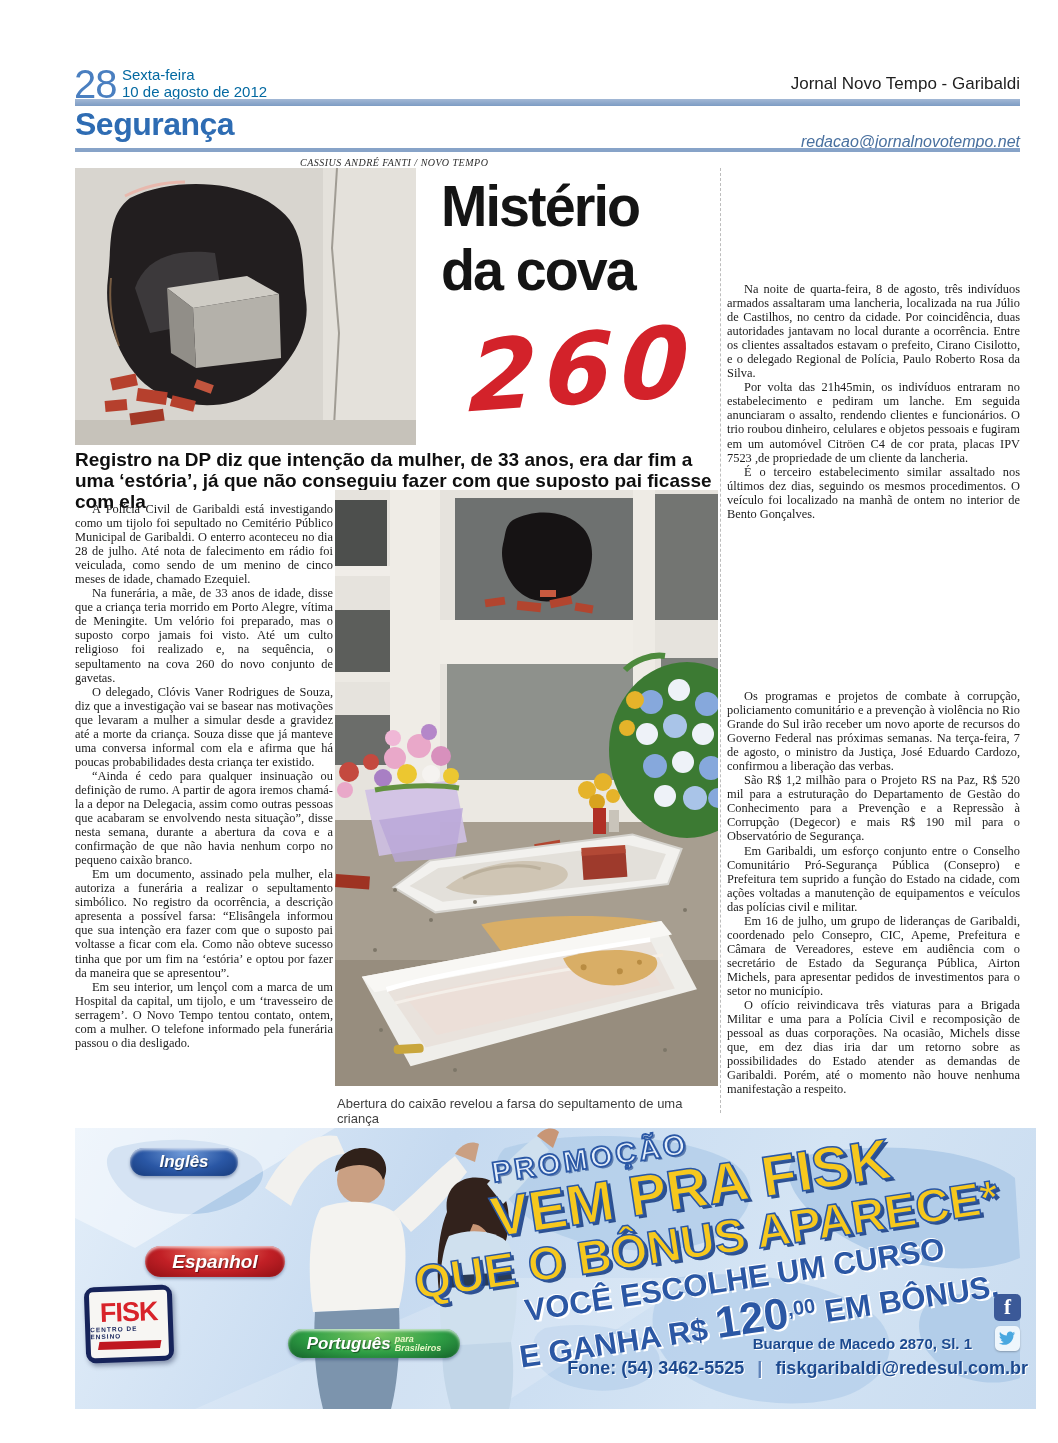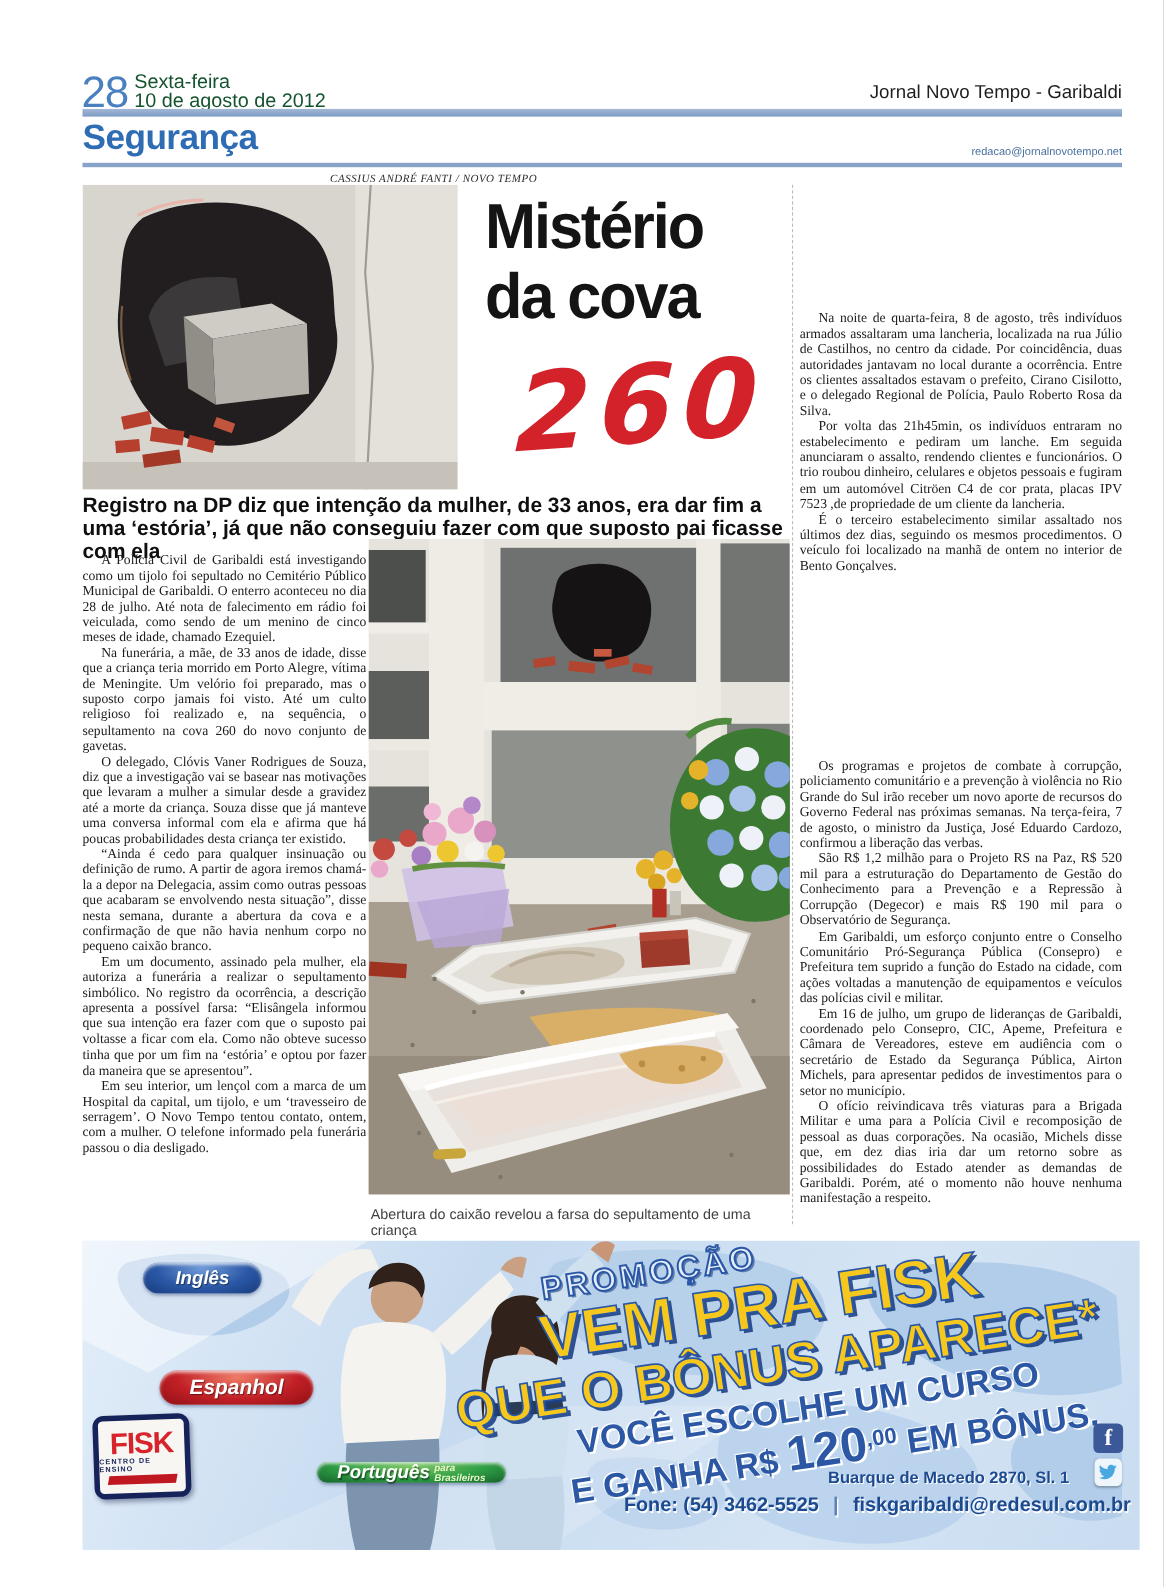--- a/index.html
+++ b/index.html
@@ -2,25 +2,25 @@
 <html><head>
 <meta charset="utf-8">
 <style>
   html,body{margin:0;padding:0;background:#9a9a9a;}
   .page{position:relative;width:1058px;height:1443px;background:#ffffff;overflow:hidden;
         font-family:"Liberation Sans",sans-serif;}
   .abs{position:absolute;}
 
   
   .page-num{left:74px;top:62px;font-size:40px;color:#4a7fc0;letter-spacing:-1px;}
-  .date-block{left:122px;top:66px;font-size:18px;line-height:17px;color:#14532d;}
+  .date-block{left:122px;top:66px;font-size:15px;line-height:17px;color:#0369a1;}
   .paper-name{right:38px;top:74px;font-size:17px;color:#1e1e1e;}
   .rule1{left:75px;top:99px;width:945px;height:7px;background:linear-gradient(#a3b8d5,#7d9cc4);}
   .section-title{left:75px;top:106px;font-size:32px;font-weight:bold;color:#2e6cb3;letter-spacing:-0.5px;}
-  .section-email{right:38px;top:133px;font-size:10px;color:#49709f;}
+  .section-email{right:38px;top:133px;font-size:16px;color:#49709f;font-style:italic;}
   .rule2{left:75px;top:148px;width:945px;height:4px;background:#87a3c8;}
 
   
   .photo-credit{left:300px;top:157px;width:240px;font-family:"Liberation Serif",serif;
                 font-style:italic;font-size:10px;letter-spacing:.5px;color:#2c2c2c;}
   .photo-left{left:75px;top:168px;width:341px;height:277px;}
   .headline{left:441px;top:174px;width:285px;font-weight:800;font-size:58px;line-height:64px;
             color:#141414;letter-spacing:-2px;transform:scaleX(.96);transform-origin:left top;}
   .headline-260{left:448px;top:312px;width:270px;text-align:center;font-family:"DejaVu Sans",sans-serif;
             font-weight:bold;font-style:italic;font-size:98px;color:#d3222a;
@@ -50,21 +50,21 @@
   .ad{left:75px;top:1128px;width:945px;height:281px;overflow:hidden;
       background:linear-gradient(115deg,#e3eef9 0%,#c6daf0 35%,#d4e4f4 70%,#c9dcf0 100%);padding-left:16px;}
   .ad svg.map{position:absolute;left:0;top:0;}
   .pill{position:absolute;border-radius:18px;display:flex;align-items:center;justify-content:center;
         color:#fff;font-weight:bold;font-style:italic;box-shadow:0 2px 3px rgba(20,40,90,.35), inset 0 2px 3px rgba(255,255,255,.7);
         text-shadow:1px 1px 1px rgba(0,0,0,.45);}
   .pill-ingles{left:55px;top:20px;width:108px;height:28px;font-size:17px;
         background:radial-gradient(ellipse at 50% 20%,#6f9ad8 0%,#2a57a5 55%,#173a7a 100%);}
   .pill-espanhol{left:70px;top:118px;width:140px;height:31px;font-size:19px;
         background:radial-gradient(ellipse at 50% 20%,#ef7b67 0%,#c22026 55%,#8e0f14 100%);}
-  .pill-portugues{left:213px;top:201px;width:172px;height:19px;font-size:17px;
+  .pill-portugues{left:213px;top:201px;width:172px;height:29px;font-size:17px;
         background:radial-gradient(ellipse at 50% 20%,#7cc763 0%,#2e9e44 55%,#14602a 100%);}
   .pill-portugues .sub{font-size:9px;line-height:9px;font-style:italic;color:#eaf7c8;
         text-align:left;margin-left:4px;text-shadow:none;}
   .fisk-logo{left:10px;top:158px;width:88px;height:76px;background:#16235a;border-radius:10px;
         transform:rotate(-2deg);padding:5px;box-sizing:border-box;box-shadow:2px 3px 5px rgba(10,20,60,.4);}
   .fisk-inner{width:100%;height:100%;background:#f7f6f3;border-radius:4px;display:flex;
         flex-direction:column;align-items:center;justify-content:center;}
   .fisk-name{font-size:27px;font-weight:800;color:#d8232a;letter-spacing:-1px;line-height:26px;}
   .fisk-tag{font-size:6.5px;letter-spacing:1px;color:#16235a;font-weight:bold;}
   .fisk-ribbon{margin-top:2px;width:80%;height:8px;background:#c01820;transform:skewX(-12deg);}

